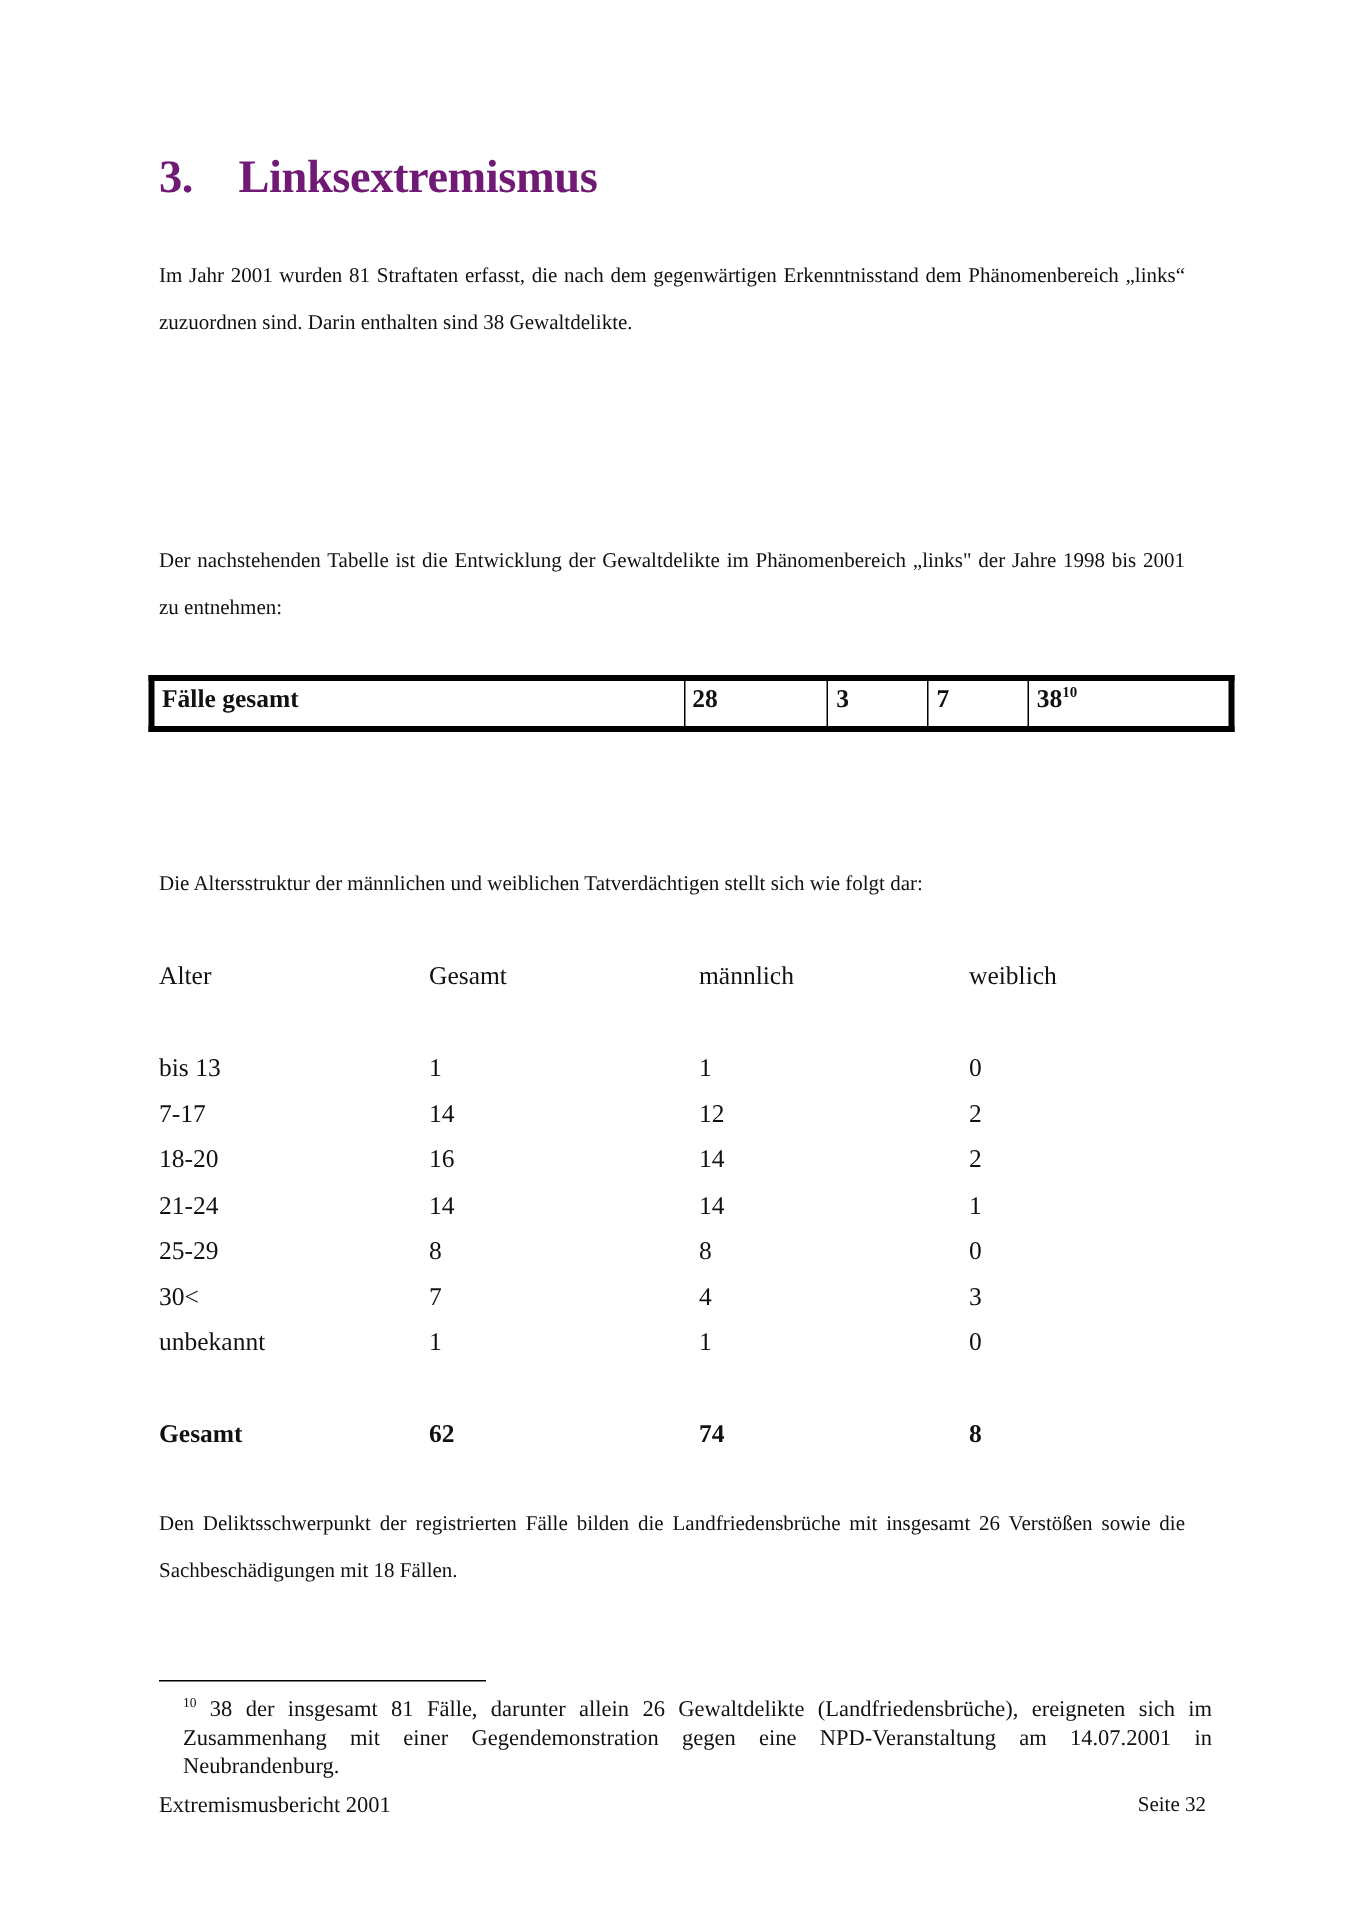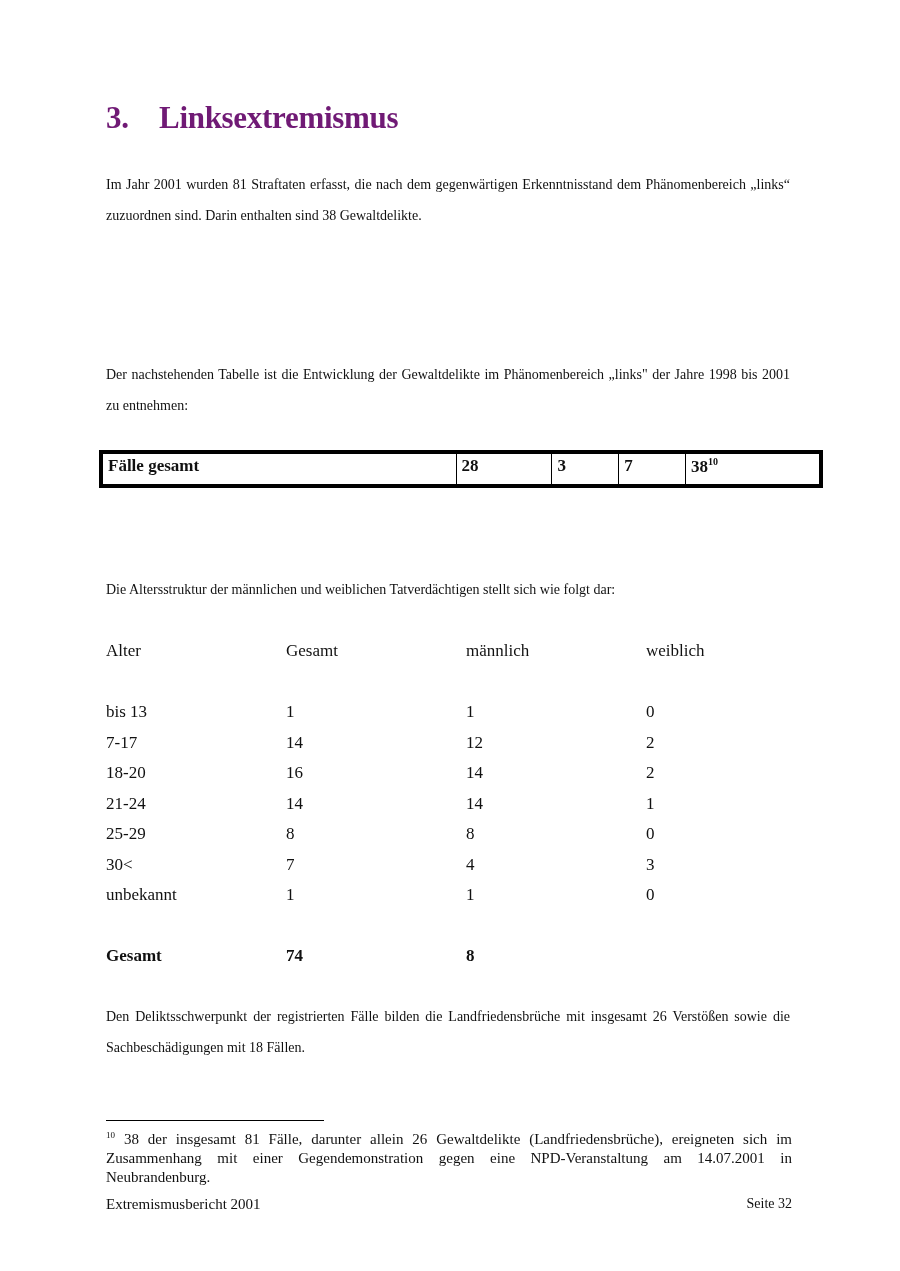--- a/index.html
+++ b/index.html
@@ -20,25 +20,25 @@
   table.years sup { font-size:10px; }
   .p3 { top:575px; }
   .agegrid { position:absolute; left:106px; top:636px; width:690px; font-size:17px; }
   .agerow { display:flex; height:30.5px; line-height:30.5px; }
   .agerow span { display:block; }
   .c1 { width:180px; } .c2 { width:180px; } .c3 { width:180px; } .c4 { width:150px; }
   .agerow.bold { font-weight:bold; }
   .spacer { height:30.5px; }
   .p4 { top:1002px; }
   .fnrule { position:absolute; left:106px; top:1120px; width:218px; height:1px; background:#000; }
-  .footnote { position:absolute; left:106px; top:1126px; width:686px; font-size:15px;
+  .footnote { position:absolute; left:122px; top:1126px; width:686px; font-size:15px;
               line-height:19px; text-align:justify; margin:0; }
   .footnote sup { font-size:9px; }
   .footer-left { position:absolute; left:106px; top:1196px; font-size:15px; }
-  .footer-right { position:absolute; right:108px; top:1196px; font-size:14px; }
+  .footer-right { position:absolute; right:96px; top:1196px; font-size:14px; }
 </style>
 </head>
 <body>
 
 <h1><span class="num">3.</span><span>Linksextremismus</span></h1>
 
 <div class="para p1">
   <div>Im Jahr 2001 wurden 81 Straftaten erfasst, die nach dem gegenwärtigen Erkenntnisstand dem Phänomenbereich „links“ zuzuordnen sind. Darin enthalten sind 38 Gewaltdelikte.</div>
 </div>
 
@@ -104,20 +104,21 @@
   </div>
   <div class="agerow">
     <span class="c1">unbekannt</span>
       <span class="c2">1</span>
       <span class="c3">1</span>
       <span class="c4">0</span>
   </div>
   <div class="spacer"></div>
   <div class="agerow bold">
     <span class="c1">Gesamt</span>
+      <span class="c2">62</span>
       <span class="c3">74</span>
       <span class="c4">8</span>
   </div>
 </div>
 
 <p class="para p4">Den Deliktsschwerpunkt der registrierten Fälle bilden die Landfriedensbrüche mit insgesamt 26 Verstößen sowie die Sachbeschädigungen mit 18 Fällen.</p>
 
 <div class="fnrule"></div>
 <p class="footnote"><sup>10</sup><span> 38 der insgesamt 81 Fälle, darunter allein 26 Gewaltdelikte (Landfriedensbrüche), ereigneten sich im Zusammenhang mit einer Gegendemonstration gegen eine NPD-Veranstaltung am 14.07.2001 in Neubrandenburg.</span></p>
 

